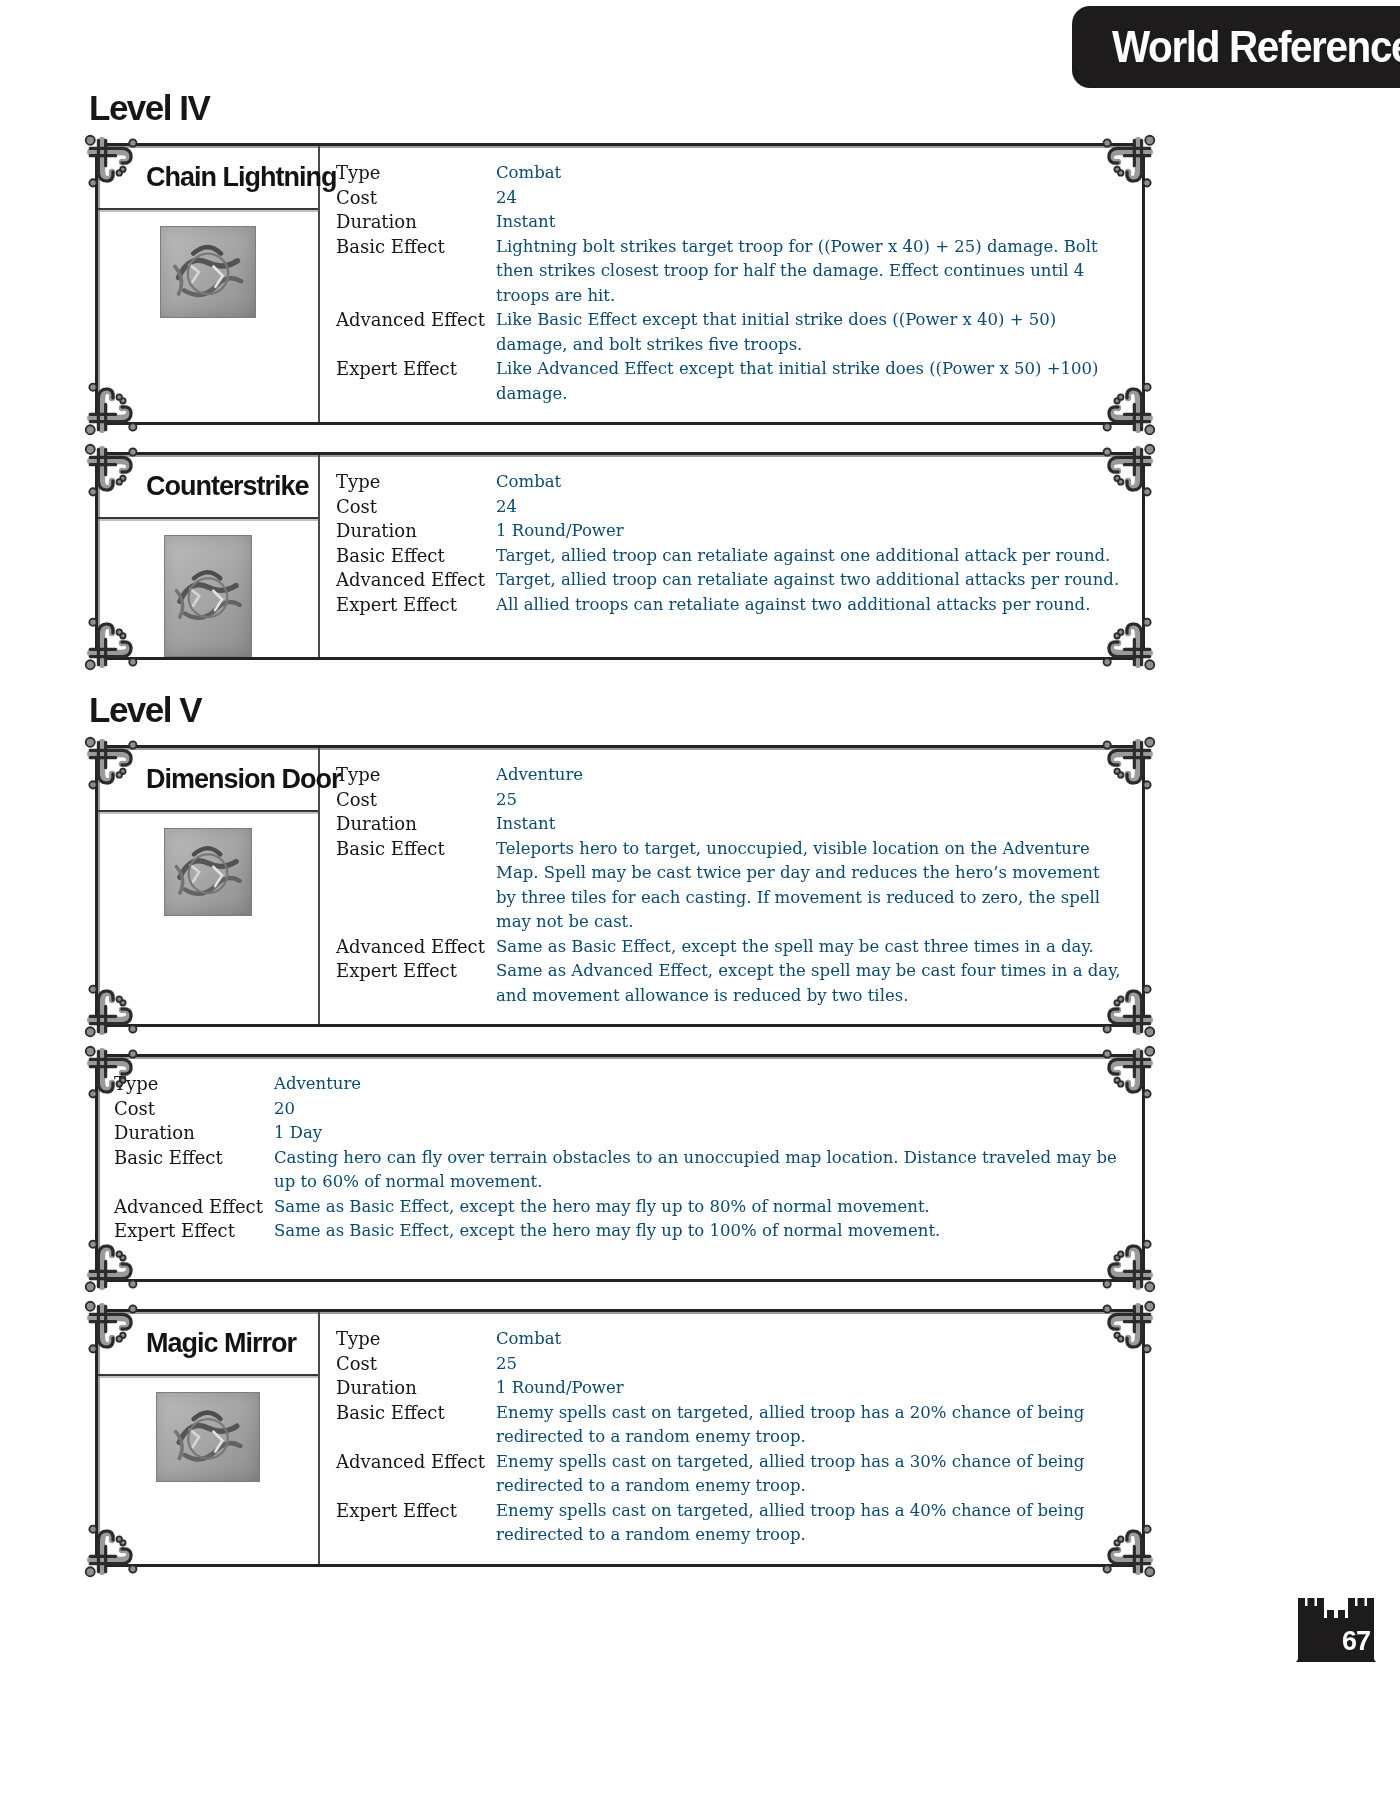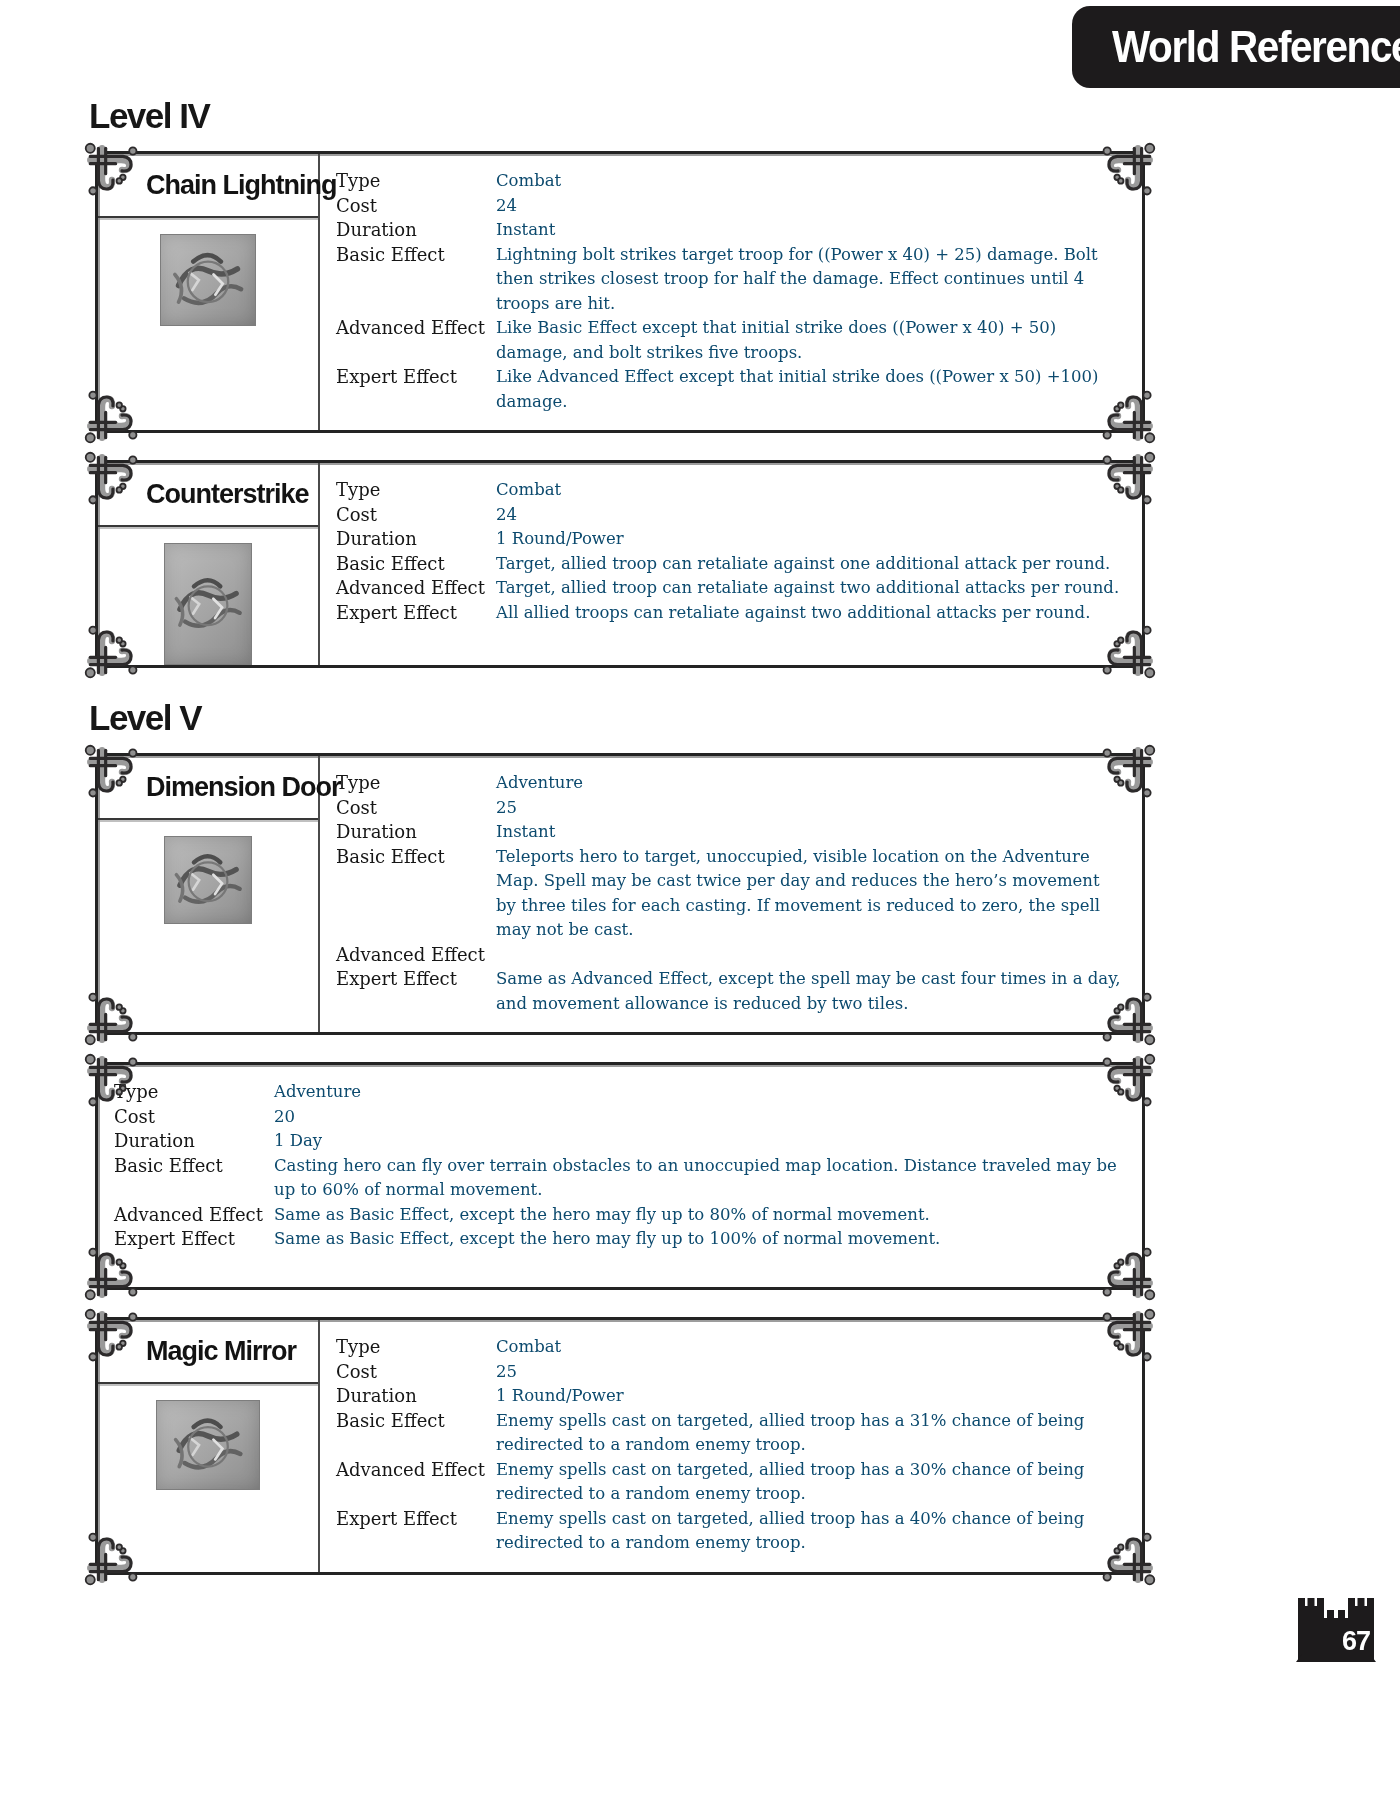--- a/index.html
+++ b/index.html
@@ -18,21 +18,21 @@
   .header-bar span {
     font-family:"Liberation Sans", sans-serif; font-weight:bold;
     font-size:44px; letter-spacing:-1.5px; color:#ffffff;
     transform:scaleX(.92); transform-origin:left center; white-space:nowrap;
   }
   
   .content { position:absolute; left:95px; top:84px; width:1050px; }
   .level-heading {
     font-family:"Liberation Sans", sans-serif; font-weight:bold;
     font-size:35px; letter-spacing:-1.5px; color:#171717;
-    margin:12px 0 15px -6px; transform-origin:left center;
+    margin:4px 0 15px -6px; transform-origin:left center;
   }
   .level-heading.second { margin-top:30px; }
   
   .card {
     position:relative; display:flex; align-items:stretch;
     border:3px solid #232323; border-radius:12px;
     box-shadow: inset 0 3px 0 -1px #9d9d9d, inset 3px 0 0 -1px #9d9d9d;
     margin-bottom:27px; background:#fff;
   }
   .orn { position:absolute; width:58px; height:58px; }
@@ -273,20 +273,21 @@
         <div class="row">
             <span class="lbl">Duration</span>
             <span class="val">Instant</span>
           </div>
         <div class="row">
             <span class="lbl">Basic Effect</span>
             <span class="val">Teleports hero to target, unoccupied, visible location on the Adventure Map. Spell may be cast twice per day and reduces the hero’s movement by three tiles for each casting. If movement is reduced to zero, the spell may not be cast.</span>
           </div>
         <div class="row">
             <span class="lbl">Advanced Effect</span>
+            <span class="val">Same as Basic Effect, except the spell may be cast three times in a day.</span>
           </div>
         <div class="row">
             <span class="lbl">Expert Effect</span>
             <span class="val">Same as Advanced Effect, except the spell may be cast four times in a day, and movement allowance is reduced by two tiles.</span>
           </div>
       </div>
     </section>
 
     <section class="card" style="min-height:228px">
       <svg class="orn tl">
@@ -358,21 +359,21 @@
         <div class="row">
             <span class="lbl">Cost</span>
             <span class="val">25</span>
           </div>
         <div class="row">
             <span class="lbl">Duration</span>
             <span class="val">1 Round/Power</span>
           </div>
         <div class="row">
             <span class="lbl">Basic Effect</span>
-            <span class="val">Enemy spells cast on targeted, allied troop has a 31% chance of being redirected to a random enemy troop.</span>
+            <span class="val">Enemy spells cast on targeted, allied troop has a 20% chance of being redirected to a random enemy troop.</span>
           </div>
         <div class="row">
             <span class="lbl">Advanced Effect</span>
             <span class="val">Enemy spells cast on targeted, allied troop has a 30% chance of being redirected to a random enemy troop.</span>
           </div>
         <div class="row">
             <span class="lbl">Expert Effect</span>
             <span class="val">Enemy spells cast on targeted, allied troop has a 40% chance of being redirected to a random enemy troop.</span>
           </div>
       </div>

